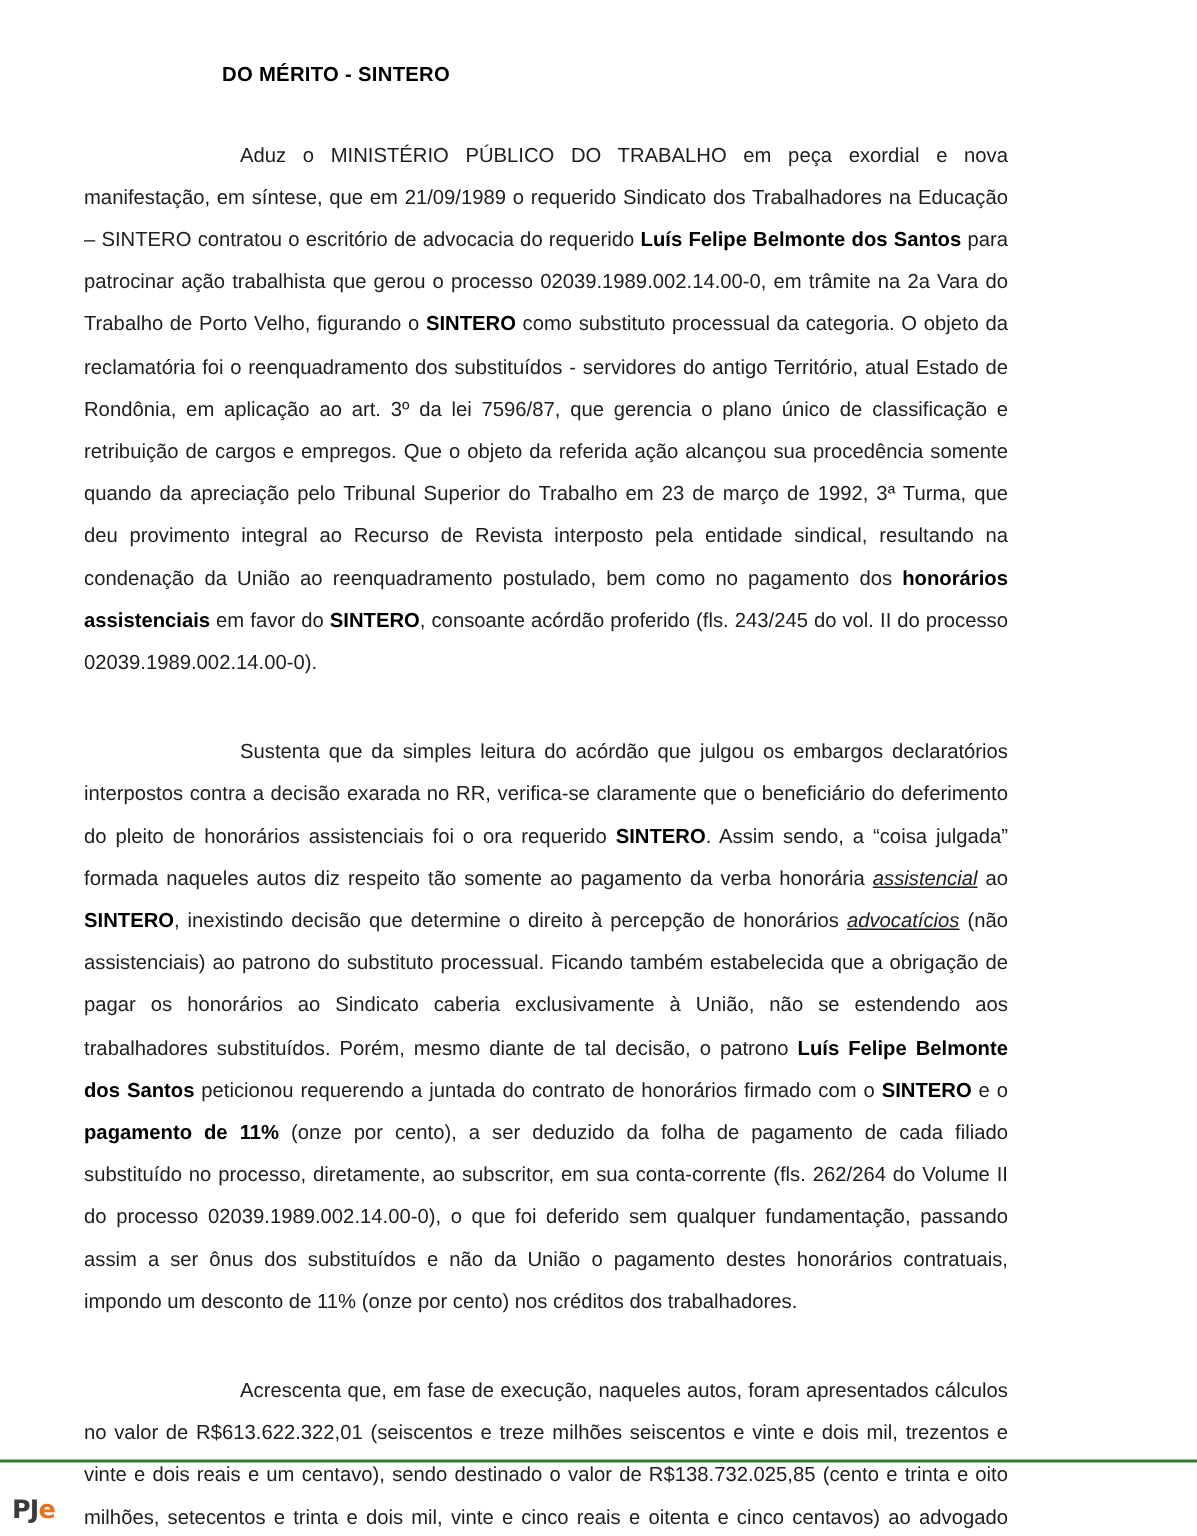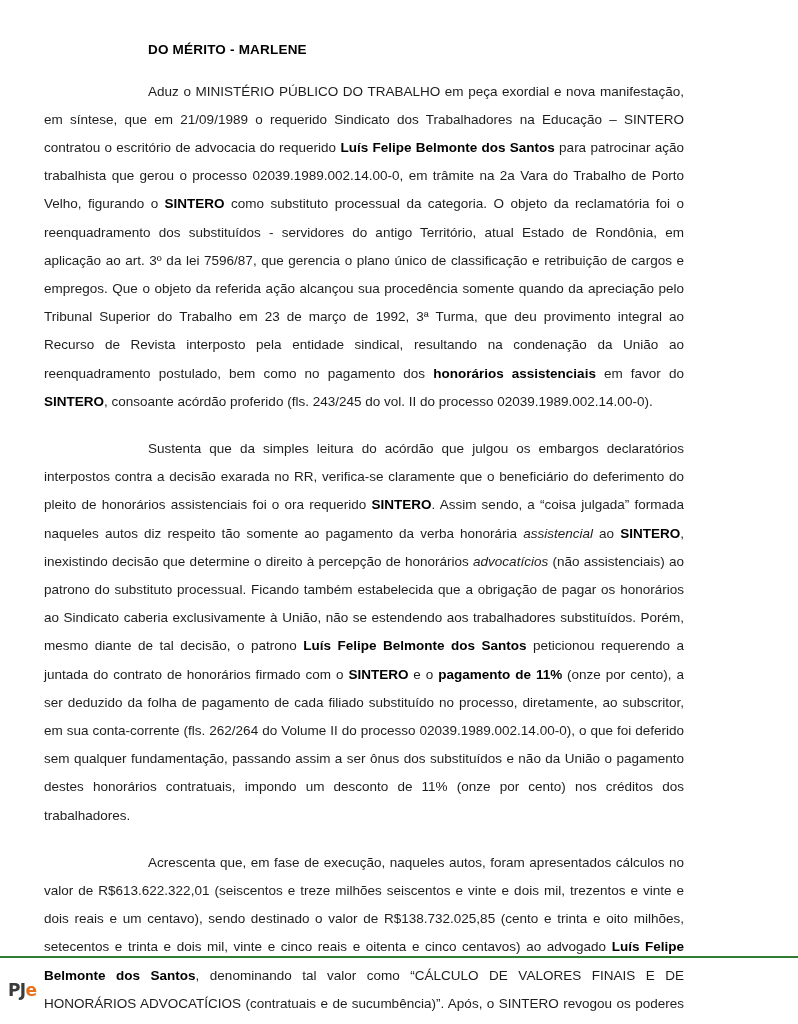--- a/index.html
+++ b/index.html
@@ -27,42 +27,43 @@
     margin: 0;
     padding-top: 41px;
     font-size: 13.5px;
     font-weight: bold;
     letter-spacing: 0.2px;
     text-indent: 104px;
     line-height: 1.3;
     color: #000000;
   }
   .para {
-    margin: 0;
+    margin: 12px;
     padding-top: 19px;
     font-size: 13.5px;
     line-height: 28.2px;
     text-align: justify;
     text-indent: 104px;
     color: #1d1d1d;
     hyphens: none;
   }
   .para b, .para strong {
     font-weight: bold;
     color: #000000;
   }
   .para i, .para em {
     font-style: italic;
+    text-decoration: underline;
   }
   .footer {
     position: absolute;
     left: 0;
     bottom: 0;
     width: 798px;
-    height: 68px;
+    height: 51px;
   }
   .footer-rule {
     position: absolute;
     left: 0;
     top: 0;
     width: 798px;
     height: 2px;
     background: #2e7d32;
   }
   .footer-inner {
@@ -92,21 +93,21 @@
     white-space: nowrap;
   }
 </style>
 </head>
 <body>
 
 <div class="page">
 
   <div class="content">
 
-    <h1 class="doc-heading">DO MÉRITO - MARLENE</h1>
+    <h1 class="doc-heading">DO MÉRITO - SINTERO</h1>
 
     <p class="para"><span>Aduz o MINISTÉRIO PÚBLICO DO TRABALHO em peça exordial e nova manifestação, em síntese, que em 21/09/1989 o requerido Sindicato dos Trabalhadores na Educação – SINTERO contratou o escritório de advocacia do requerido </span><b>Luís Felipe Belmonte dos Santos</b><span> para patrocinar ação trabalhista que gerou o processo 02039.1989.002.14.00-0, em trâmite na 2a Vara do Trabalho de Porto Velho, figurando o </span><b>SINTERO</b><span> como substituto processual da categoria. O objeto da reclamatória foi o reenquadramento dos substituídos - servidores do antigo Território, atual Estado de Rondônia, em aplicação ao art. 3º da lei 7596/87, que gerencia o plano único de classificação e retribuição de cargos e empregos. Que o objeto da referida ação alcançou sua procedência somente quando da apreciação pelo Tribunal Superior do Trabalho em 23 de março de 1992, 3ª Turma, que deu provimento integral ao Recurso de Revista interposto pela entidade sindical, resultando na condenação da União ao reenquadramento postulado, bem como no pagamento dos </span><b>honorários assistenciais</b><span> em favor do </span><b>SINTERO</b><span>, consoante acórdão proferido (fls. 243/245 do vol. II do processo 02039.1989.002.14.00-0).</span></p>
 
     <p class="para"><span>Sustenta que da simples leitura do acórdão que julgou os embargos declaratórios interpostos contra a decisão exarada no RR, verifica-se claramente que o beneficiário do deferimento do pleito de honorários assistenciais foi o ora requerido </span><b>SINTERO</b><span>. Assim sendo, a “coisa julgada” formada naqueles autos diz respeito tão somente ao pagamento da verba honorária </span><i>assistencial</i><span> ao </span><b>SINTERO</b><span>, inexistindo decisão que determine o direito à percepção de honorários </span><i>advocatícios</i><span> (não assistenciais) ao patrono do substituto processual. Ficando também estabelecida que a obrigação de pagar os honorários ao Sindicato caberia exclusivamente à União, não se estendendo aos trabalhadores substituídos. Porém, mesmo diante de tal decisão, o patrono </span><b>Luís Felipe Belmonte dos Santos</b><span> peticionou requerendo a juntada do contrato de honorários firmado com o </span><b>SINTERO</b><span> e o </span><b>pagamento de 11%</b><span> (onze por cento), a ser deduzido da folha de pagamento de cada filiado substituído no processo, diretamente, ao subscritor, em sua conta-corrente (fls. 262/264 do Volume II do processo 02039.1989.002.14.00-0), o que foi deferido sem qualquer fundamentação, passando assim a ser ônus dos substituídos e não da União o pagamento destes honorários contratuais, impondo um desconto de 11% (onze por cento) nos créditos dos trabalhadores.</span></p>
 
     <p class="para"><span>Acrescenta que, em fase de execução, naqueles autos, foram apresentados cálculos no valor de R$613.622.322,01 (seiscentos e treze milhões seiscentos e vinte e dois mil, trezentos e vinte e dois reais e um centavo), sendo destinado o valor de R$138.732.025,85 (cento e trinta e oito milhões, setecentos e trinta e dois mil, vinte e cinco reais e oitenta e cinco centavos) ao advogado </span><b>Luís Felipe Belmonte dos Santos</b><span>, denominando tal valor como “CÁLCULO DE VALORES FINAIS E DE HONORÁRIOS ADVOCATÍCIOS (contratuais e de sucumbência)”. Após, o SINTERO revogou os poderes do referido causídico, sem prejuízos dos honorários contratuais e de “sucumbência” e comunicou ao Juízo a nova contratação de advogado, desta feita, do requerido advogado </span></p>
 
   </div>
 
   <div class="footer">

